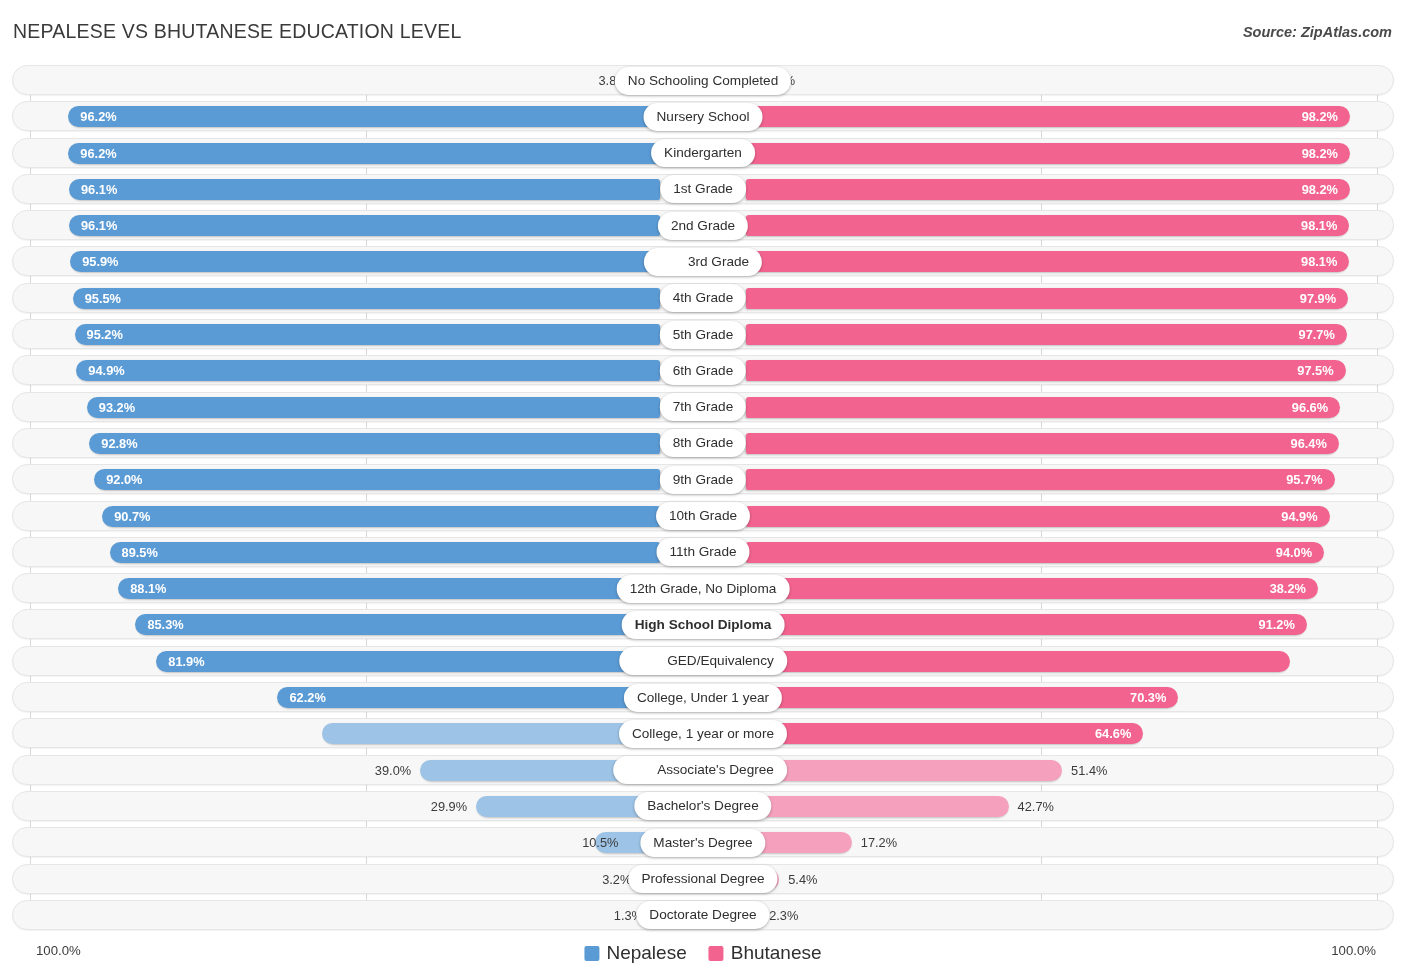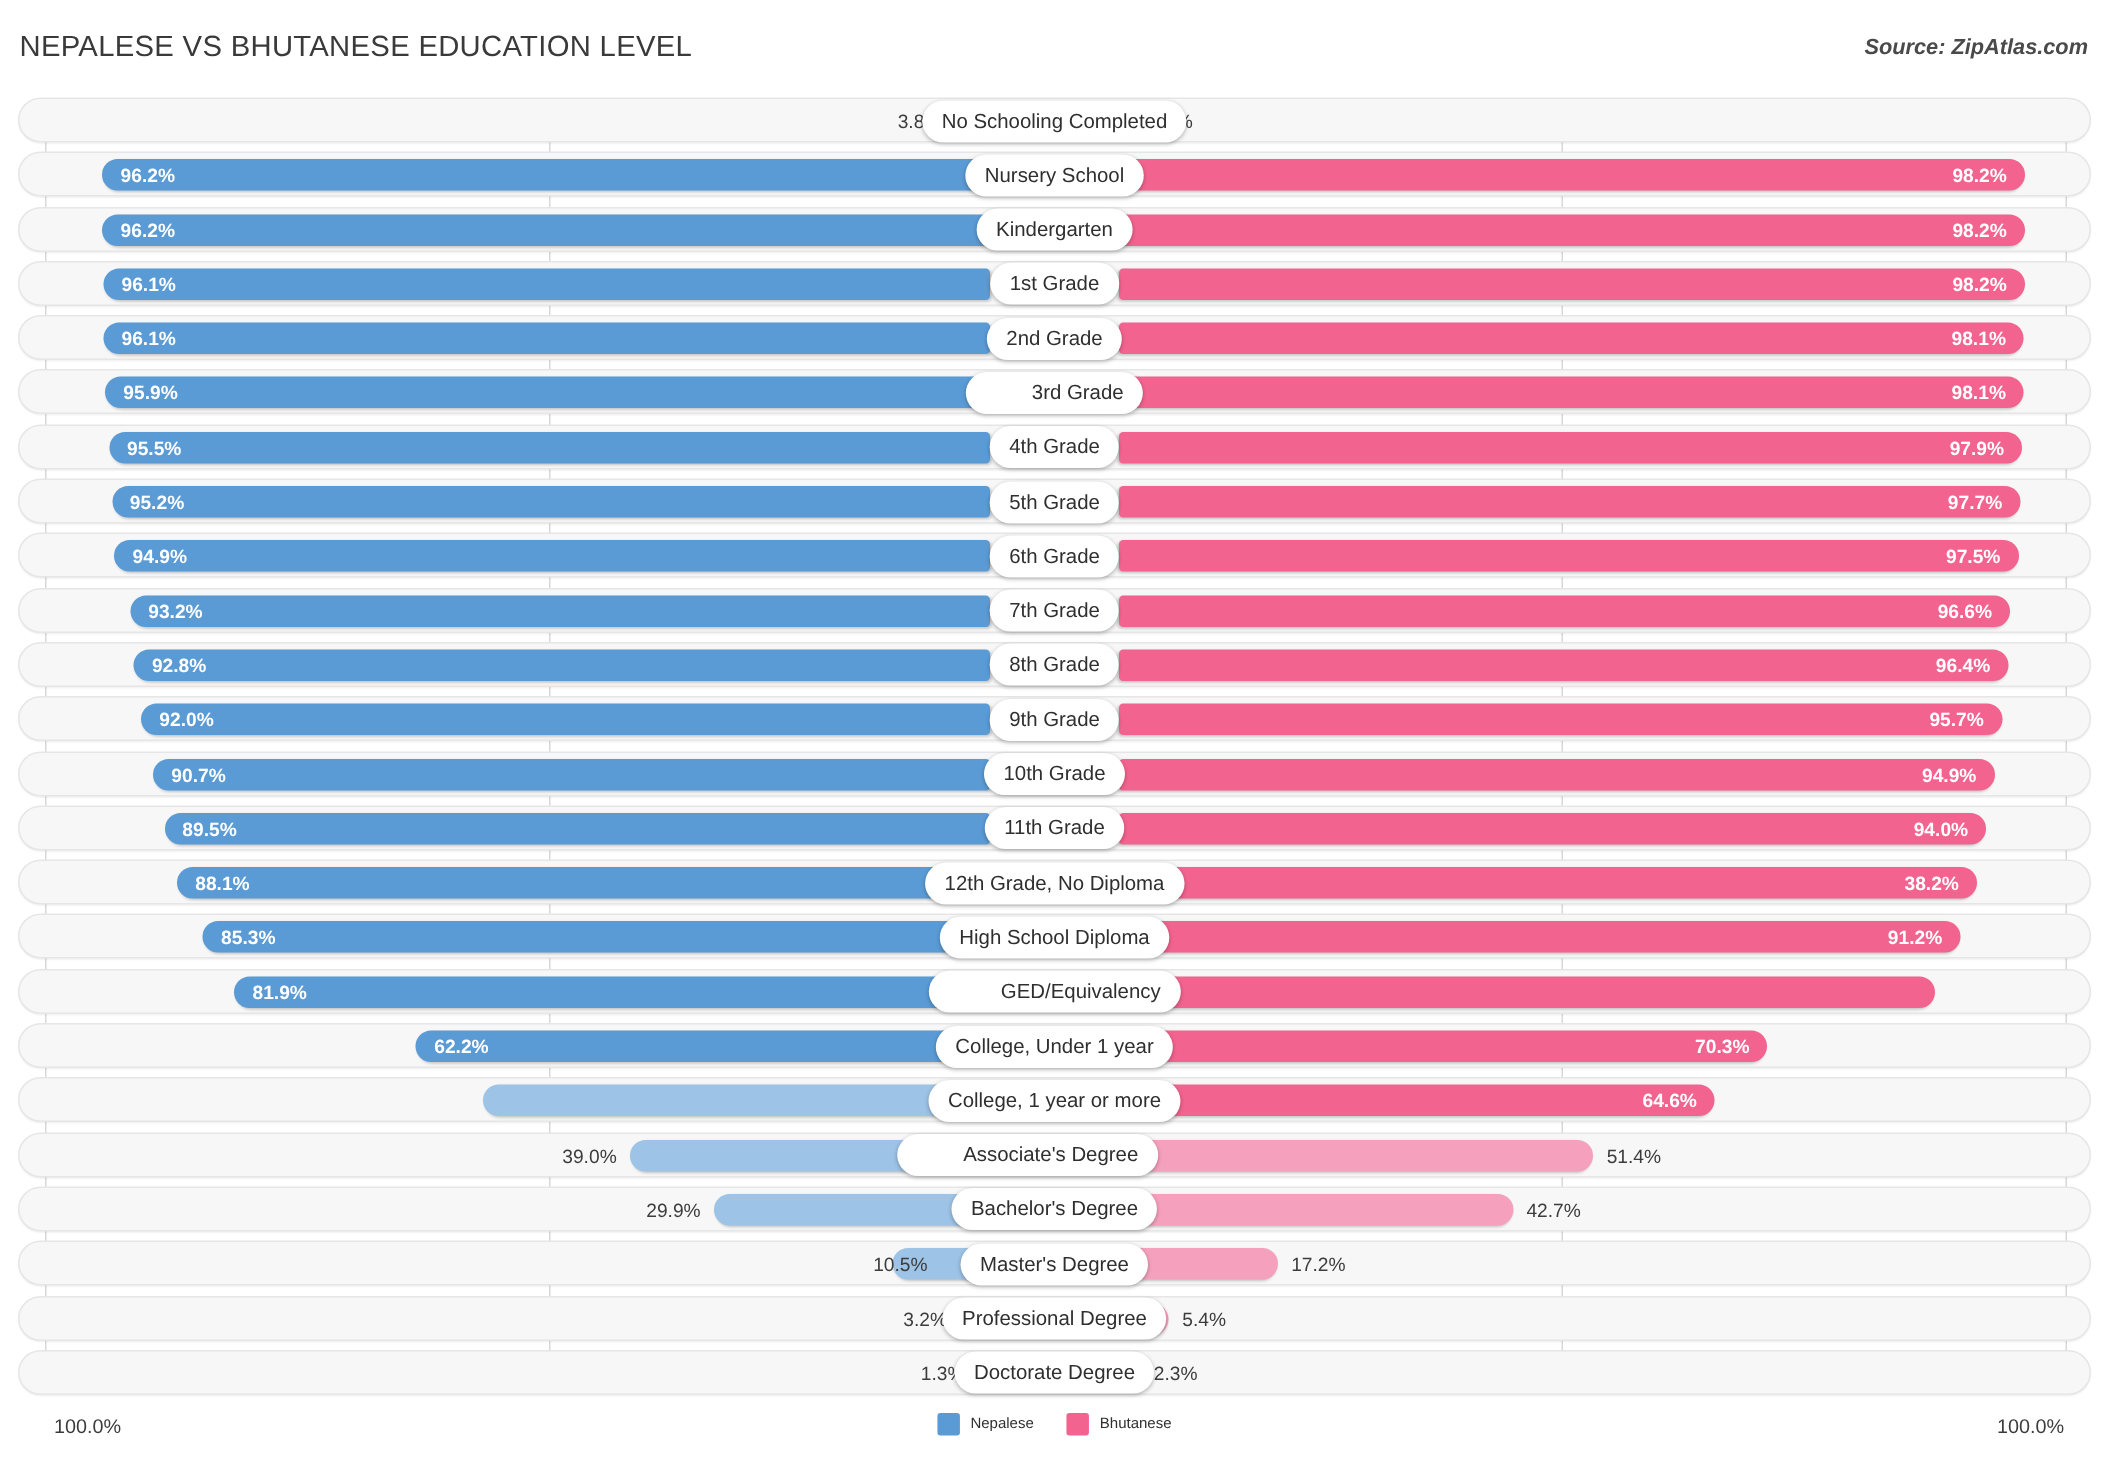--- a/index.html
+++ b/index.html
@@ -171,21 +171,21 @@
     align-items: center;
     gap: 7px;
   }
   .legend-swatch {
     width: 15px;
     height: 15px;
     border-radius: 2px;
     display: inline-block;
   }
   .legend-label {
-    font-size: 10px;
+    font-size: 19px;
     color: #2f2f2f;
   }
 </style>
 </head>
 <body>
 
 <div class="header">
   <div class="chart-title">NEPALESE VS BHUTANESE EDUCATION LEVEL</div>
   <div class="source-note">Source: ZipAtlas.com</div>
 </div>
@@ -315,21 +315,21 @@
         <div class="val inside left-inside" style="left: 130.185px;">88.1%</div>
         <div class="val inside right-inside" style="left: 746px; width: 559.95px;">38.2%</div>
         <div class="cat-pill" style="left: 703px;">12th Grade, No Diploma</div>
       </div>
       <div class="row">
         <div class="track"></div>
         <div class="bar bar-left" style="left: 135.405px; width: 524.595px; background: rgb(91, 155, 213);"></div>
         <div class="bar bar-right" style="left: 746px; width: 560.88px; background: rgb(242, 100, 143);"></div>
         <div class="val inside left-inside" style="left: 147.405px;">85.3%</div>
         <div class="val inside right-inside" style="left: 746px; width: 548.88px;">91.2%</div>
-        <div class="cat-pill" style="left: 703px;">High School Diploma</div>
+        <div class="cat-pill" style="left: 703px; font-weight: bold;">High School Diploma</div>
       </div>
       <div class="row">
         <div class="track"></div>
         <div class="bar bar-left" style="left: 156.315px; width: 503.685px; background: rgb(91, 155, 213);"></div>
         <div class="bar bar-right" style="left: 746px; width: 543.66px; background: rgb(242, 100, 143);"></div>
         <div class="val inside left-inside" style="left: 168.315px;">81.9%</div>
         <div class="cat-pill" style="left: 703px; padding-left: 48px;">GED/Equivalency</div>
       </div>
       <div class="row">
         <div class="track"></div>
@@ -345,21 +345,21 @@
         <div class="bar bar-right" style="left: 746px; width: 397.29px; background: rgb(242, 100, 143);"></div>
         <div class="val inside right-inside" style="left: 746px; width: 385.29px;">64.6%</div>
         <div class="cat-pill" style="left: 703px;">College, 1 year or more</div>
       </div>
       <div class="row">
         <div class="track"></div>
         <div class="bar bar-left" style="left: 420.15px; width: 239.85px; background: rgb(157, 195, 230);"></div>
         <div class="bar bar-right" style="left: 746px; width: 316.11px; background: rgb(245, 161, 190);"></div>
         <div class="val outside" style="left: 0px; width: 411.15px; text-align: right;">39.0%</div>
         <div class="val outside" style="left: 1071.11px; text-align: left;">51.4%</div>
-        <div class="cat-pill" style="left: 685px; padding-left: 44px;">Associate's Degree</div>
+        <div class="cat-pill" style="left: 700px; padding-left: 44px;">Associate's Degree</div>
       </div>
       <div class="row">
         <div class="track"></div>
         <div class="bar bar-left" style="left: 476.115px; width: 183.885px; background: rgb(157, 195, 230);"></div>
         <div class="bar bar-right" style="left: 746px; width: 262.605px; background: rgb(245, 161, 190);"></div>
         <div class="val outside" style="left: 0px; width: 467.115px; text-align: right;">29.9%</div>
         <div class="val outside" style="left: 1017.61px; text-align: left;">42.7%</div>
         <div class="cat-pill" style="left: 703px;">Bachelor's Degree</div>
       </div>
       <div class="row">

